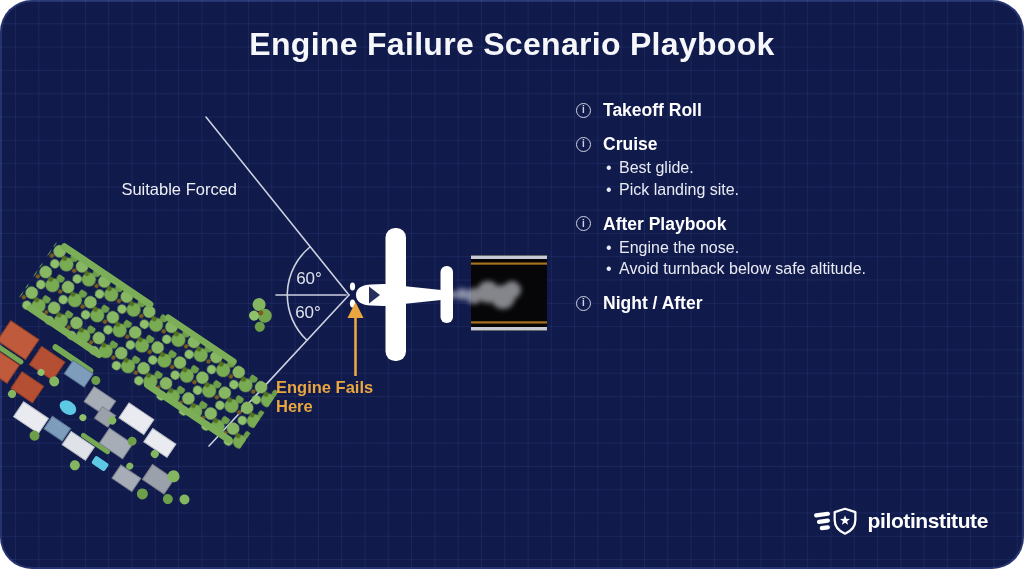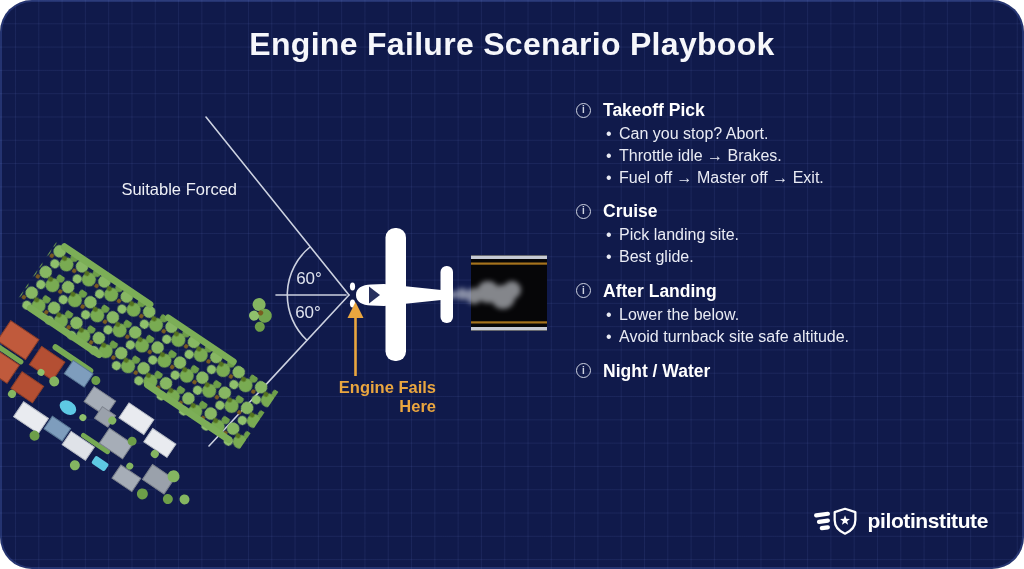--- a/index.html
+++ b/index.html
@@ -28,21 +28,21 @@
     text-align:right;color:#eef0f6;font-size:16.5px;font-weight:500;line-height:20px;
   }
   .angle-label{
     position:absolute;width:40px;text-align:center;
     color:#dfe3ee;font-size:17px;font-weight:500;
   }
   .angle-top{left:289px;top:269px;}
   .angle-bottom{left:288px;top:303px;}
   .engine-label{
     position:absolute;left:276px;top:378px;width:160px;
-    text-align:right;color:#eaa63f;font-size:16.5px;font-weight:600;line-height:19px;
+    text-align:left;color:#eaa63f;font-size:16.5px;font-weight:600;line-height:19px;
   }
   .sections{
     position:absolute;left:576px;top:99px;width:440px;
   }
   .sec{margin-bottom:12px;}
   .sec-head{
     display:flex;align-items:center;gap:12px;
     color:#ffffff;font-size:17.5px;font-weight:700;line-height:22px;
   }
   .info-icon{
@@ -197,55 +197,50 @@
   <div class="engine-label">
     <div>Engine Fails</div>
     <div>Here</div>
   </div>
 
   <div class="sections">
 
     <div class="sec">
       <div class="sec-head">
         <span class="info-icon">i</span>
-        <span>Takeoff Pick</span>
+        <span>Takeoff Roll</span>
+      </div>
+    </div>
+
+    <div class="sec">
+      <div class="sec-head">
+        <span class="info-icon">i</span>
+        <span>Cruise</span>
       </div>
       <ul>
-        <li>Can you stop? Abort.</li>
-        <li>Throttle idle → Brakes.</li>
-        <li>Fuel off → Master off → Exit.</li>
+        <li>Best glide.</li>
+        <li>Pick landing site.</li>
       </ul>
     </div>
 
     <div class="sec">
       <div class="sec-head">
         <span class="info-icon">i</span>
-        <span>Cruise</span>
+        <span>After Playbook</span>
       </div>
       <ul>
-        <li>Pick landing site.</li>
-        <li>Best glide.</li>
+        <li>Engine the nose.</li>
+        <li>Avoid turnback below safe altitude.</li>
       </ul>
     </div>
 
     <div class="sec">
       <div class="sec-head">
         <span class="info-icon">i</span>
-        <span>After Landing</span>
-      </div>
-      <ul>
-        <li>Lower the below.</li>
-        <li>Avoid turnback site safe altitude.</li>
-      </ul>
-    </div>
-
-    <div class="sec">
-      <div class="sec-head">
-        <span class="info-icon">i</span>
-        <span>Night / Water</span>
+        <span>Night / After</span>
       </div>
     </div>
 
   </div>
 
   <div class="logo">
     <svg width="47" height="32" viewBox="0 0 50 32">
       <g fill="#ffffff">
         <rect x="0" y="7" width="17" height="4.5" rx="2.2" transform="rotate(-8 8 9)"></rect>
         <rect x="3" y="14" width="14" height="4.5" rx="2.2" transform="rotate(-8 10 16)"></rect>

